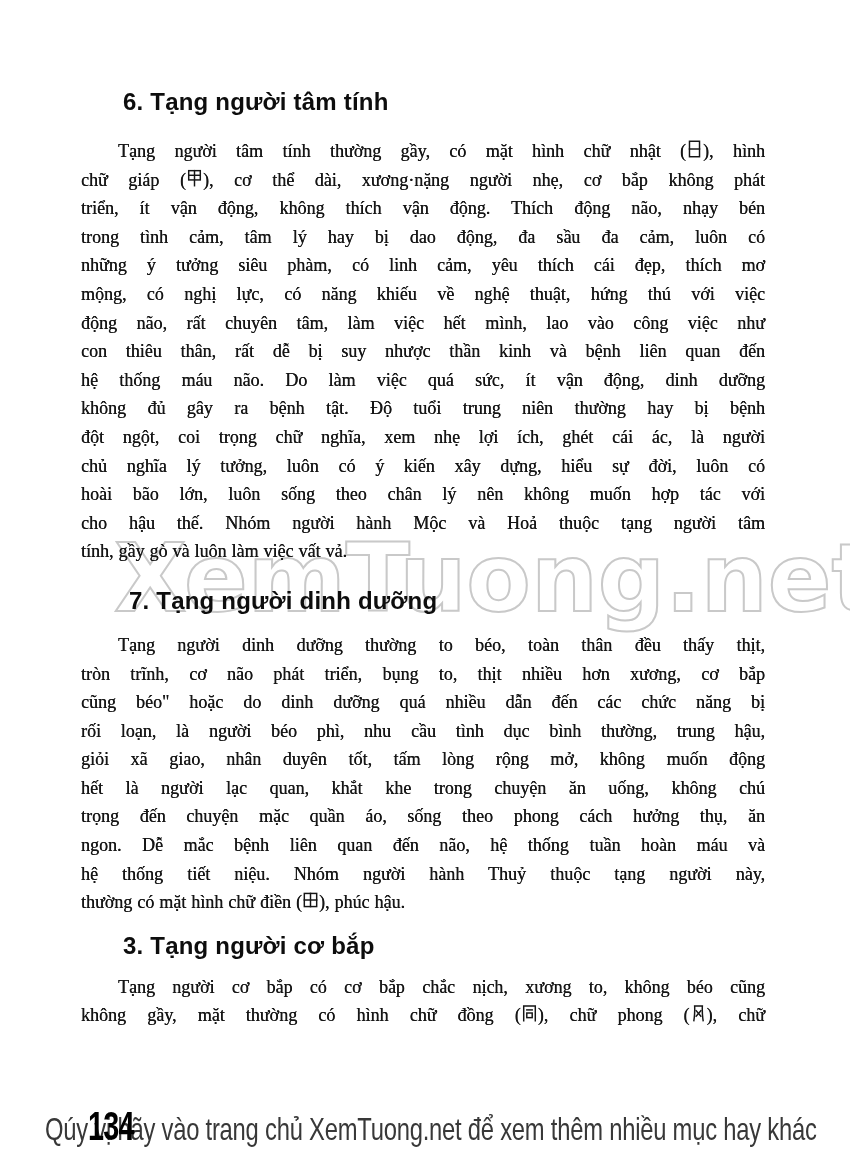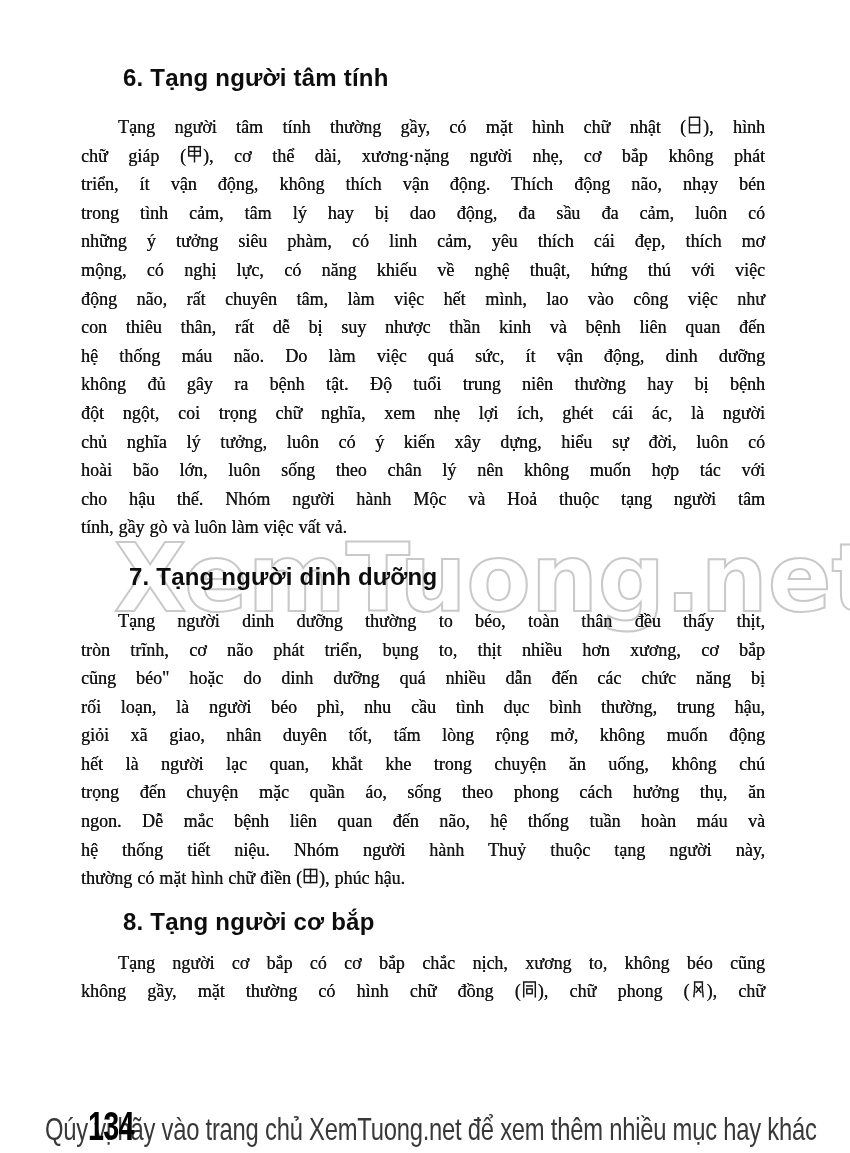--- a/index.html
+++ b/index.html
@@ -31,21 +31,21 @@
     white-space: nowrap;
     user-select: none;
     margin-left: 36px;
   }
   .content {
     position: absolute;
     left: 81px;
     top: 0;
     width: 684px;
     z-index: 2;
-    padding-top: 62px;
+    padding-top: 86px;
     color: #161616;
   }
   .heading {
     font-family: "Liberation Sans", sans-serif;
     font-weight: bold;
     font-size: 24px;
     line-height: 32px;
     height: 32px;
     margin-left: 42px;
     color: #0d0d0d;
@@ -142,21 +142,21 @@
         <div class="line">hết là người lạc quan, khắt khe trong chuyện ăn uống, không chú</div>
         <div class="line">trọng đến chuyện mặc quần áo, sống theo phong cách hưởng thụ, ăn</div>
         <div class="line">ngon. Dễ mắc bệnh liên quan đến não, hệ thống tuần hoàn máu và</div>
         <div class="line">hệ thống tiết niệu. Nhóm người hành Thuỷ thuộc tạng người này,</div>
         <div class="line lastfree">thường có mặt hình chữ điền (<span class="cjk"><svg viewBox="0 0 22 24">
               <rect x="3" y="3.5" width="16" height="17"></rect>
               <line x1="3" y1="12" x2="19" y2="12"></line>
               <line x1="11" y1="3.5" x2="11" y2="20.5"></line>
             </svg></span>), phúc hậu.</div>
       </div>
-      <div class="heading h8">8. Tạng người cơ bắp</div>
+      <div class="heading h8">3. Tạng người cơ bắp</div>
       <div class="paragraph">
         <div class="line first">Tạng người cơ bắp có cơ bắp chắc nịch, xương to, không béo cũng</div>
         <div class="line">không gầy, mặt thường có hình chữ đồng (<span class="cjk"><svg viewBox="0 0 22 24">
               <path d="M3.5,22 L3.5,3 L18.5,3 L18.5,22"></path>
               <line x1="7.5" y1="8" x2="14.5" y2="8"></line>
               <rect x="7.5" y="12" width="7" height="6"></rect>
             </svg></span>), chữ phong (<span class="cjk"><svg viewBox="0 0 22 24">
               <path d="M5,22 Q6.5,12 6,3 L16,3 Q15.5,12 17,22"></path>
               <path d="M8,9 L14,16"></path>
               <path d="M14,9 L8,16"></path>

